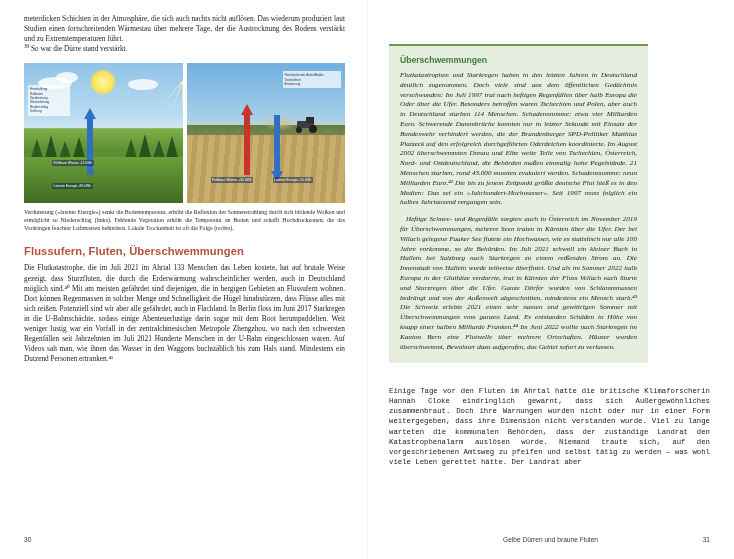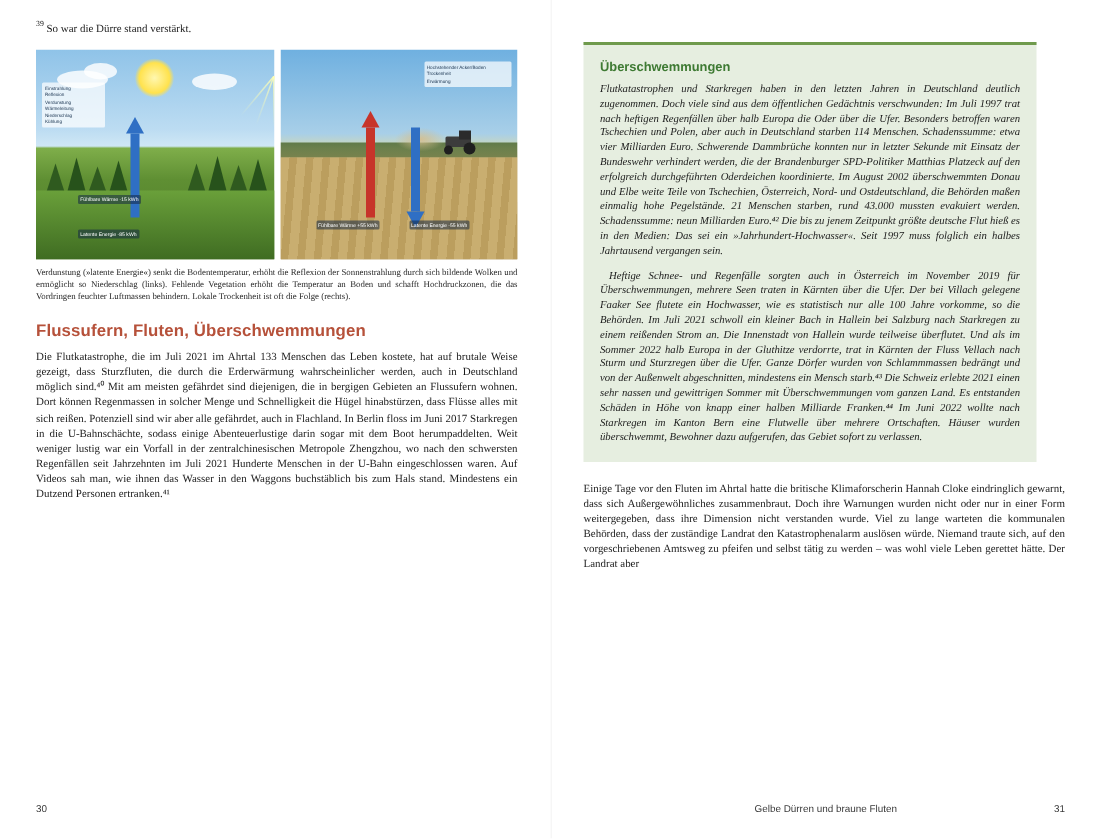--- a/index.html
+++ b/index.html
@@ -242,25 +242,25 @@
     font-family: "Liberation Sans", sans-serif;
     color: #b6513a;
     font-size: 11.2px;
     font-weight: 600;
     margin: 13px 0 6px 0;
     letter-spacing: .1px;
   }
   
   .infobox {
     box-sizing: border-box;
-    width: 302px;
+    width: 259px;
     background: #e6eee0;
     border-top: 2.5px solid #6f9a4c;
     padding: 9px 11px 11px 11px;
-    margin-top: 14px;
+    margin-top: 30px;
   }
   .infobox h3 {
     font-family: "Liberation Sans", sans-serif;
     color: #3e7a33;
     font-size: 8.6px;
     font-weight: 600;
     margin: 0 0 6px 0;
   }
   .infobox p {
     margin: 0;
@@ -269,21 +269,22 @@
     text-align: justify;
     hyphens: auto;
     font-style: italic;
     -webkit-hyphens: auto;
   }
   .infobox p + p {
     margin-top: 7px;
     text-indent: 6px;
   }
   .after-box {
-    margin-top: 13px;
+    margin-top: 23px;
+    font-family: Liberation Mono, monospace;
   }
   
   .folio {
     position: absolute;
     bottom: 16px;
     font-family: "Liberation Sans", sans-serif;
     font-size: 6.6px;
     color: #3a3a3a;
   }
   .folio-left { left: 24px; }
@@ -308,20 +309,21 @@
   }
 </style>
 </head>
 <body>
 
 <div class="spread">
 
   <div class="page page-left">
 
     <div class="col-text">
+      <p>meterdicken Schichten in der Atmosphäre, die sich auch nachts nicht auflösen. Das wiederum produziert laut Studien einen fortschreitenden Wärmestau über mehrere Tage, der die Austrocknung des Bodens verstärkt und zu Extremtemperaturen führt.</p>
       <p><span class="sup">39</span> <span>So war die Dürre stand verstärkt.</span></p>
     </div>
 
     <div class="figure">
 
       <div class="fig-half">
         <div class="photo-left">
           <div class="sun"></div>
           <div class="sun-rays">
             <div class="ray" style="left:79px; transform: rotate(-40deg);"></div>

